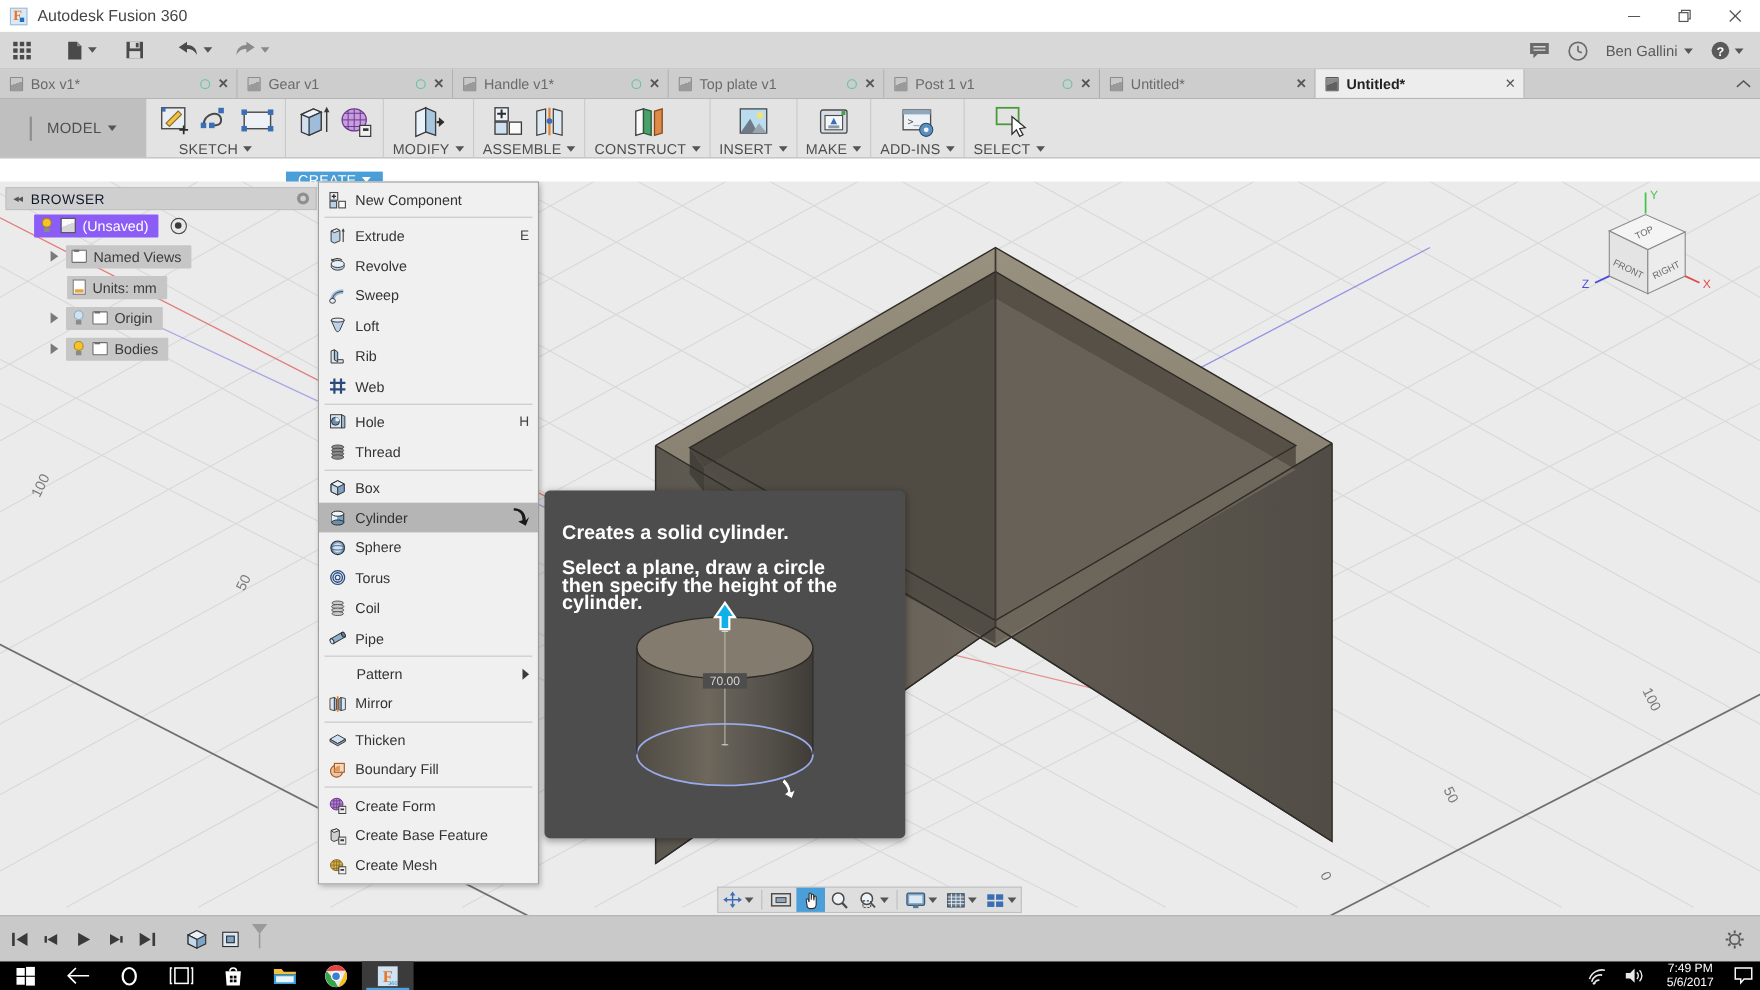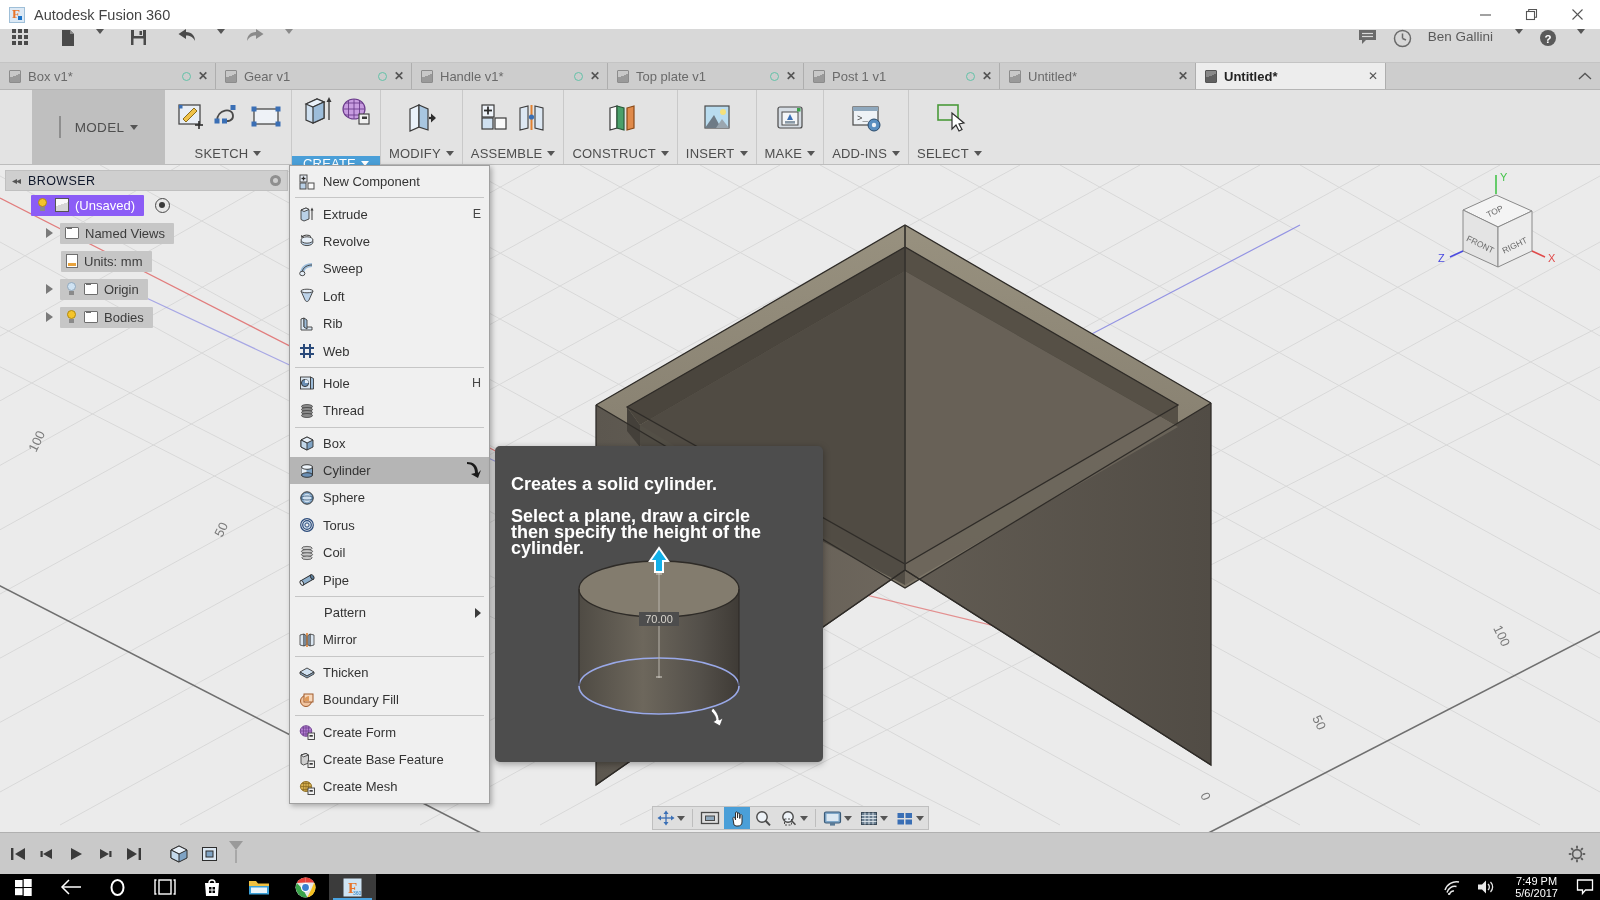--- a/index.html
+++ b/index.html
@@ -40,22 +40,22 @@
   }
   .win-btn svg { display: block; }
 
   
   .qbar {
     position: absolute; top: 29px; left: 0; width: 1600px; height: 34px;
     background: #d8d8d8; display: flex; align-items: center;
     border-bottom: 1px solid #c4c4c4;
   }
   .qitem {
-    height: 34px; display: flex; align-items: flex-start; padding: 0 7px;
-    gap: 20px;
+    height: 34px; display: flex; align-items: center; padding: 0 7px;
+    gap: 4px;
   }
   .grid9 {
     display: grid; grid-template-columns: repeat(3, 4px);
     grid-template-rows: repeat(3, 4px); gap: 2px; margin-left: 5px;
   }
   .grid9 i { background: #4a4a4a; display: block; width: 4px; height: 4px; }
   .caret-dn {
     width: 0; height: 0; border-left: 4px solid transparent;
     border-right: 4px solid transparent; border-top: 5px solid #555;
   }
@@ -95,24 +95,23 @@
   }
   .tab-x { font-size: 12px; color: #555; font-weight: bold; flex: none; }
   .tabbar-fill { flex: 1; background: #cdcdcd; }
   .tabbar-collapse {
     width: 30px; display: flex; align-items: center; justify-content: center;
     color: #555; font-size: 11px;
   }
 
   
   .ribbon {
-    position: absolute; top: 90px; left: 0; width: 1600px; height: 75px;
+    position: absolute; top: 90px; left: 0; width: 1600px; height: 54px;
     background: #e3e3e3; display: flex; align-items: stretch;
     border-bottom: 1px solid #bdbdbd;
-    padding-left: 32px;
   }
   .workspace-sel {
     width: 133px; background: #bfbfbf; display: flex; align-items: center;
     justify-content: center; gap: 6px; flex: none;
   }
   .ws-grip { width: 2px; height: 22px; border-left: 2px double #8e8e8e; margin-right: 8px;}
   .ws-label { font-size: 13.5px; color: #4e4e4e; letter-spacing: .3px; }
   .rb-group {
     display: flex; flex-direction: column; align-items: stretch;
     border-right: 1px solid #c9c9c9; position: relative;

